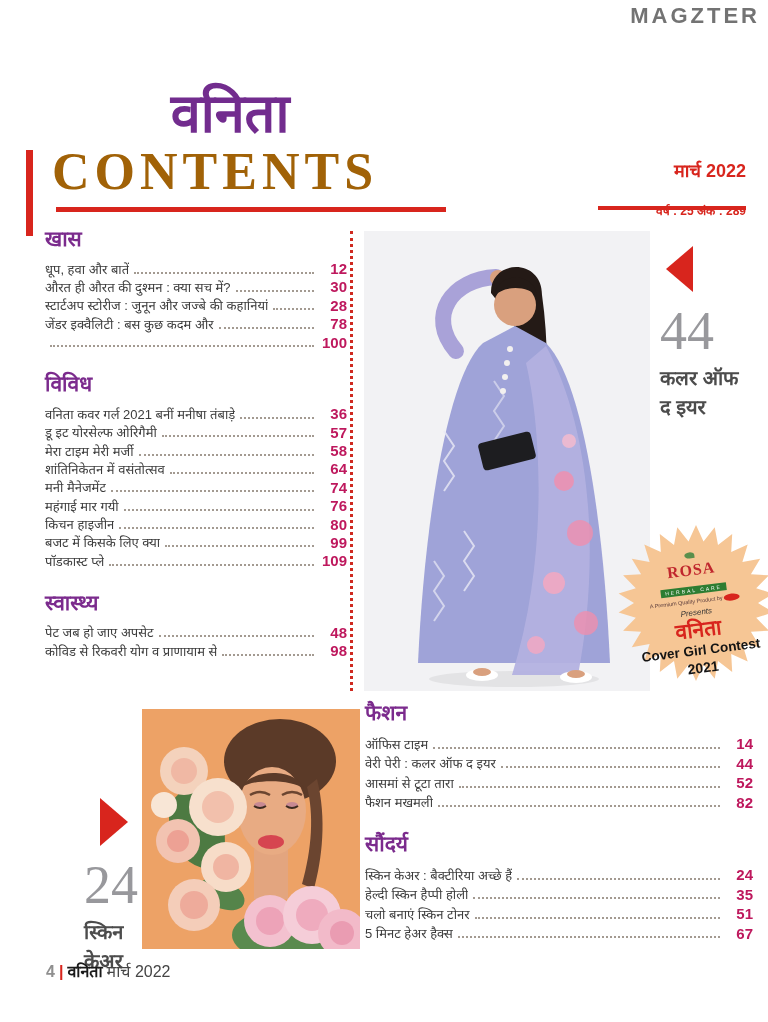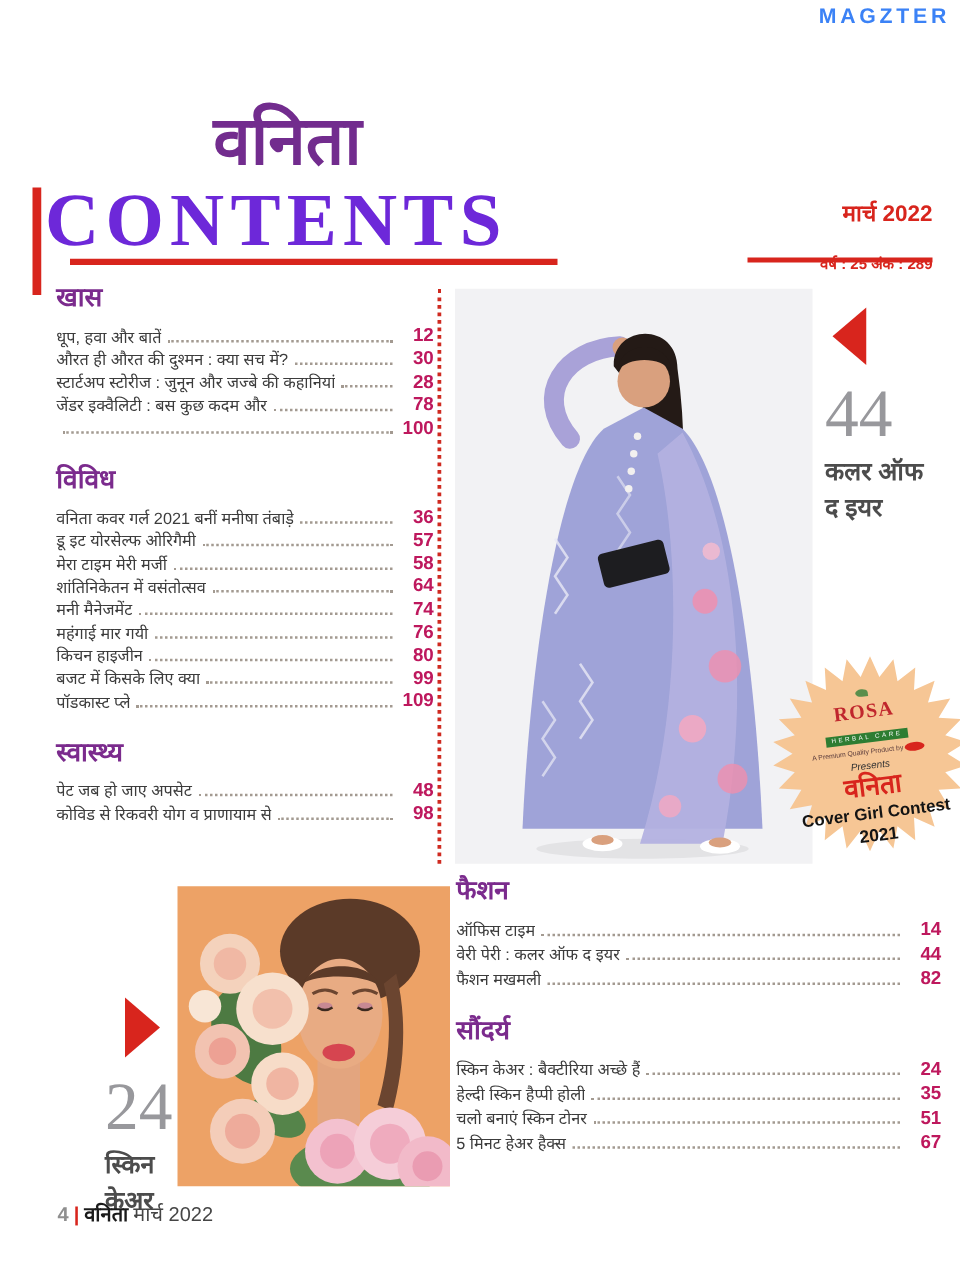--- a/index.html
+++ b/index.html
@@ -1,27 +1,27 @@
 <!DOCTYPE html>
 <html><head>
 <meta charset="utf-8">
 <style>
   html,body{margin:0;padding:0;background:#fff;}
   .page{position:relative;width:768px;height:1022px;background:#ffffff;overflow:hidden;
         font-family:"Liberation Sans",sans-serif;}
 
-  .watermark{position:absolute;top:3px;right:8px;font-size:17px;font-weight:700;
-             letter-spacing:3px;color:#3b82f6;}
+  .watermark{position:absolute;top:3px;right:8px;font-size:22px;font-weight:700;
+             letter-spacing:3px;color:#737373;}
 
   
   .red-bar{position:absolute;left:26px;top:150px;width:7px;height:86px;background:#d8251d;}
   .masthead-hi{position:absolute;left:20px;top:86px;width:420px;text-align:center;
                font-size:54px;font-weight:700;color:#722c8e;line-height:1;}
-  .masthead-en{position:absolute;left:36px;top:146px;font-family:"Liberation Serif",serif;
-               font-size:60px;font-weight:700;letter-spacing:5px;color:#6d28d9;line-height:1;}
+  .masthead-en{position:absolute;left:52px;top:146px;font-family:"Liberation Serif",serif;
+               font-size:52px;font-weight:700;letter-spacing:5px;color:#a16207;line-height:1;}
   .red-underline{position:absolute;left:56px;top:207px;width:390px;height:5px;background:#d8251d;}
   .issue{position:absolute;right:22px;top:158px;text-align:right;color:#d8251d;}
   .issue-date{font-size:18px;font-weight:700;}
   .issue-info{font-size:12px;font-weight:700;margin-top:20px;}
   .issue-line{position:absolute;right:22px;top:206px;width:148px;height:4px;background:#d8251d;}
 
   
   .toc-left{position:absolute;left:45px;top:226px;width:302px;}
   .toc-bottom{position:absolute;left:365px;top:700px;width:388px;}
   .toc-section{margin-bottom:20px;}
@@ -312,20 +312,25 @@
         <span class="toc-label">ऑफिस टाइम</span>
         <span class="leader"></span>
         <span class="pageno">14</span>
       </div>
       <div class="toc-item">
         <span class="toc-label">वेरी पेरी : कलर ऑफ द इयर</span>
         <span class="leader"></span>
         <span class="pageno">44</span>
       </div>
       <div class="toc-item">
+        <span class="toc-label">आसमां से टूटा तारा</span>
+        <span class="leader"></span>
+        <span class="pageno">52</span>
+      </div>
+      <div class="toc-item">
         <span class="toc-label">फैशन मखमली</span>
         <span class="leader"></span>
         <span class="pageno">82</span>
       </div>
     </div>
 
     <div class="toc-section">
       <div class="section-title">सौंदर्य</div>
       <div class="toc-item">
         <span class="toc-label">स्किन केअर : बैक्टीरिया अच्छे हैं</span>

